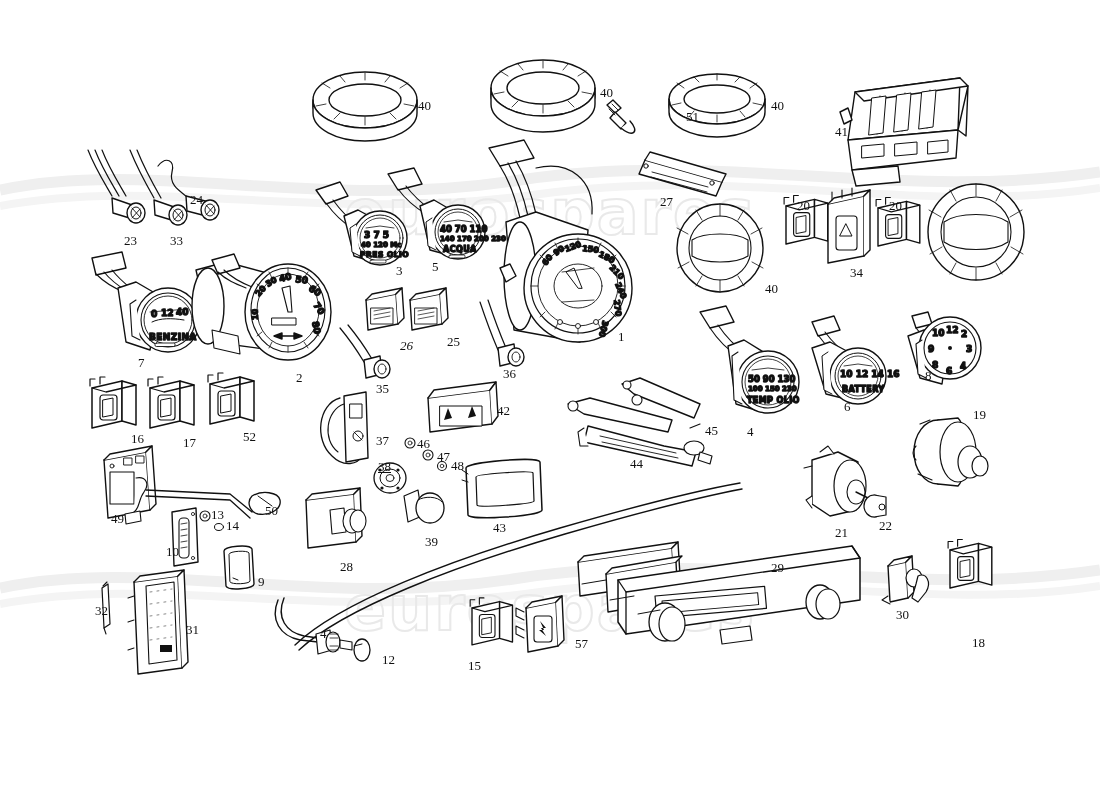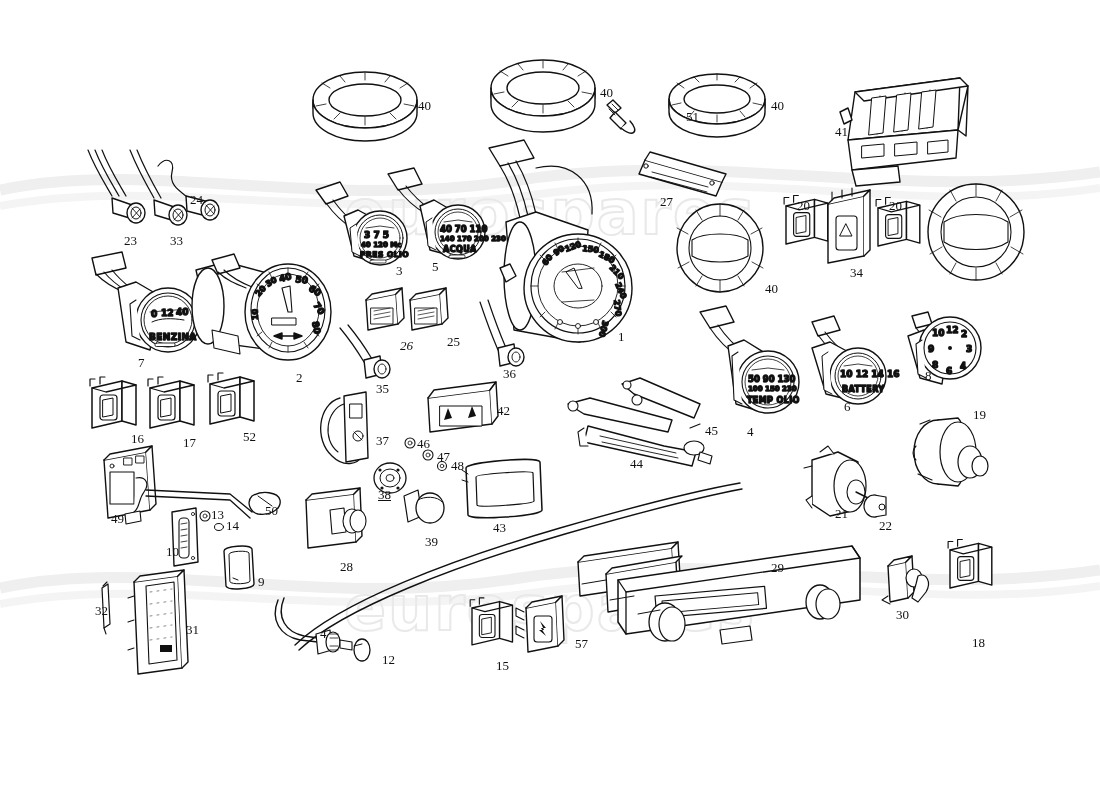--- a/index.html
+++ b/index.html
@@ -631,45 +631,45 @@
       <div class="lbl" style="left: 432px; top: 260px;">5</div>
       <div class="lbl" style="left: 844px; top: 400px;">6</div>
       <div class="lbl" style="left: 138px; top: 356px;">7</div>
       <div class="lbl" style="left: 925px; top: 369px;">8</div>
       <div class="lbl" style="left: 258px; top: 575px;">9</div>
       <div class="lbl" style="left: 166px; top: 545px;">10</div>
       <div class="lbl" style="left: 320px; top: 627px;">4</div>
       <div class="lbl" style="left: 382px; top: 653px;">12</div>
       <div class="lbl" style="left: 211px; top: 508px;">13</div>
       <div class="lbl" style="left: 226px; top: 519px;">14</div>
-      <div class="lbl" style="left: 468px; top: 659px; margin-left: 28px;">15</div>
+      <div class="lbl" style="left: 468px; top: 659px;">15</div>
       <div class="lbl" style="left: 131px; top: 432px;">16</div>
       <div class="lbl" style="left: 183px; top: 436px;">17</div>
       <div class="lbl" style="left: 972px; top: 600px; margin-top: 36px;">18</div>
       <div class="lbl" style="left: 973px; top: 408px;">19</div>
       <div class="lbl" style="left: 797px; top: 199px;">20</div>
       <div class="lbl" style="left: 889px; top: 199px;">20</div>
-      <div class="lbl" style="left: 835px; top: 507px;">21</div>
+      <div class="lbl" style="left: 835px; top: 526px;">21</div>
       <div class="lbl" style="left: 879px; top: 519px;">22</div>
       <div class="lbl" style="left: 124px; top: 234px;">23</div>
       <div class="lbl" style="left: 190px; top: 193px;">24</div>
       <div class="lbl" style="left: 447px; top: 335px;">25</div>
       <div class="lbl" style="left: 400px; top: 339px; font-style: italic;">26</div>
       <div class="lbl" style="left: 660px; top: 195px;">27</div>
       <div class="lbl" style="left: 340px; top: 560px;">28</div>
       <div class="lbl" style="left: 771px; top: 561px;">29</div>
       <div class="lbl" style="left: 896px; top: 608px;">30</div>
       <div class="lbl" style="left: 186px; top: 623px;">31</div>
       <div class="lbl" style="left: 95px; top: 604px;">32</div>
       <div class="lbl" style="left: 170px; top: 234px;">33</div>
       <div class="lbl" style="left: 850px; top: 266px;">34</div>
       <div class="lbl" style="left: 376px; top: 382px;">35</div>
       <div class="lbl" style="left: 503px; top: 367px;">36</div>
       <div class="lbl" style="left: 376px; top: 434px;">37</div>
-      <div class="lbl" style="left: 378px; top: 488px; text-decoration: underline;">38</div>
+      <div class="lbl" style="left: 378px; top: 460px; text-decoration: underline;">38</div>
       <div class="lbl" style="left: 425px; top: 535px;">39</div>
       <div class="lbl" style="left: 418px; top: 99px;">40</div>
       <div class="lbl" style="left: 600px; top: 86px;">40</div>
       <div class="lbl" style="left: 771px; top: 99px;">40</div>
       <div class="lbl" style="left: 765px; top: 282px;">40</div>
       <div class="lbl" style="left: 835px; top: 125px;">41</div>
       <div class="lbl" style="left: 497px; top: 404px;">42</div>
       <div class="lbl" style="left: 493px; top: 521px;">43</div>
       <div class="lbl" style="left: 630px; top: 457px;">44</div>
       <div class="lbl" style="left: 705px; top: 424px;">45</div>

